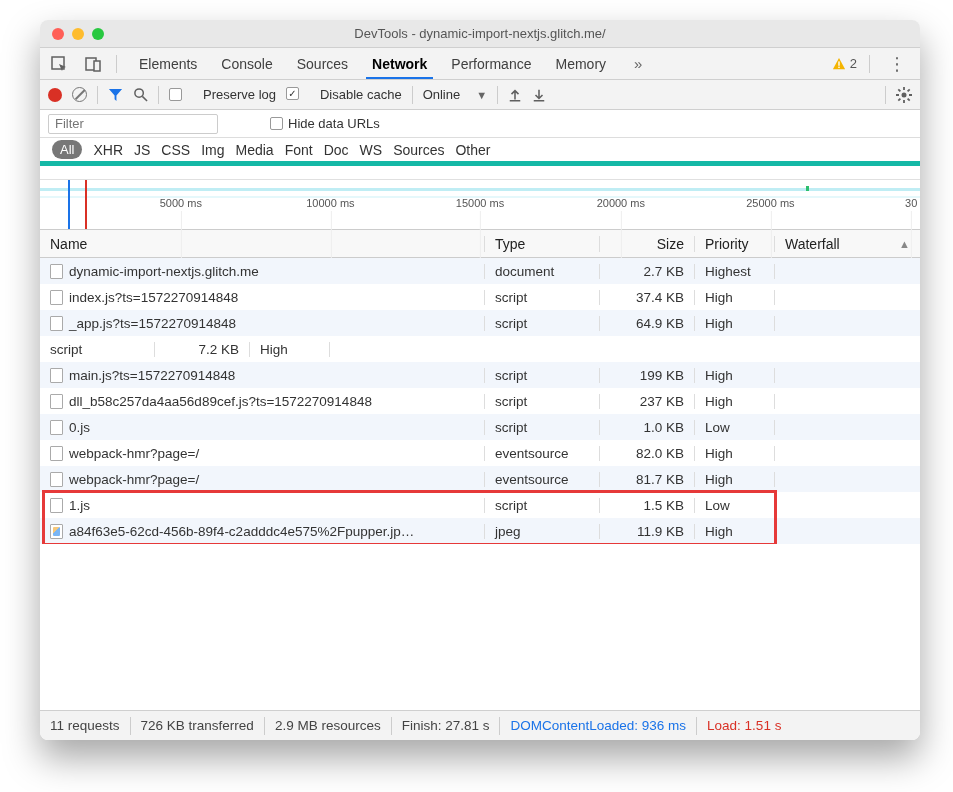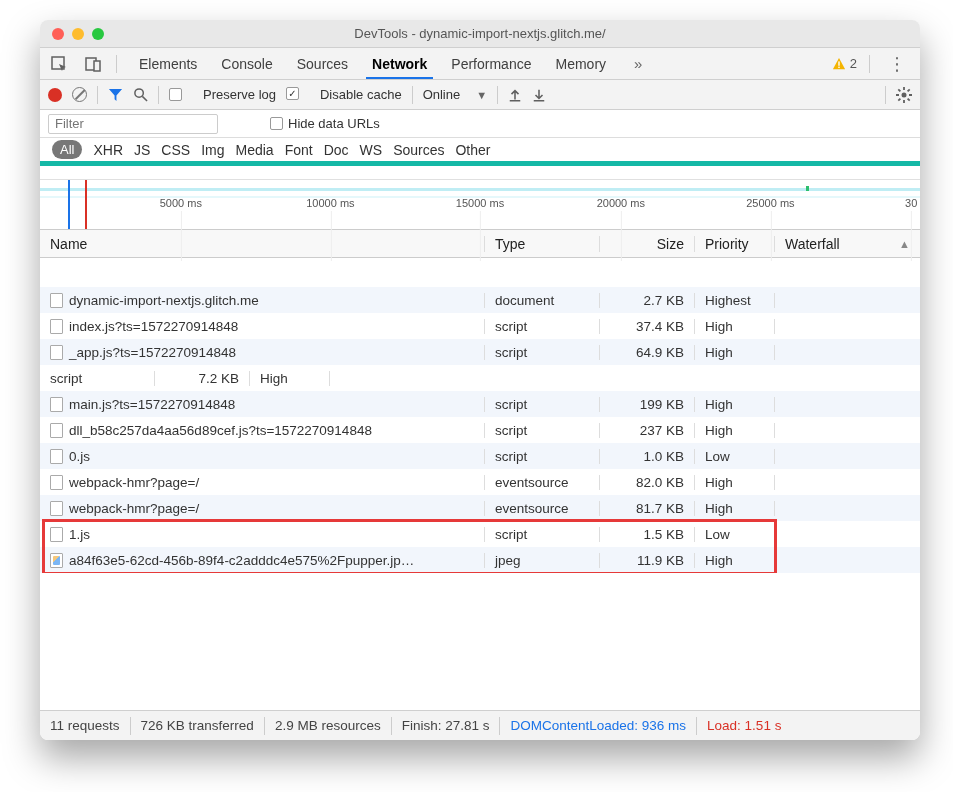--- a/index.html
+++ b/index.html
@@ -57,21 +57,21 @@
   .tick::after { content:""; position:absolute; left:50%; top:14px; width:1px; height:50px; background:#eee; }
   .band { position:absolute; left:0; right:0; }
   .band.a { top:22px; height:3px; background:#00b8d4; opacity:0.25; }
   .band.b { top:30px; height:2px; background:#00b8d4; opacity:0.10; }
   .vline { position:absolute; top:14px; bottom:0; width:2px; }
   .vline.blue { background:#1a73e8; }
   .vline.red { background:#d93025; }
   .green-seg { position:absolute; top:20px; height:5px; background:#2dbf6e; }
 
   
-  .grid { flex:1; background:#fff; display:flex; flex-direction:column; overflow:hidden;gap:29px; }
+  .grid { flex:1; background:#fff; display:flex; flex-direction:column; overflow:hidden; }
   .grid-header, .grid-row { display:flex; align-items:center; }
   .grid-header { height:28px; background:#f8f8f8; border-bottom:1px solid #ccc; font-size:14px; color:#222; }
   .col { padding:0 10px; overflow:hidden; text-overflow:ellipsis; white-space:nowrap; }
   .c-name { flex: 1 1 auto; min-width: 0; border-right:1px solid #ddd; }
   .c-type { width: 115px; border-right:1px solid #ddd; }
   .c-size { width: 95px; text-align:right; border-right:1px solid #ddd; }
   .c-prio { width: 80px; border-right:1px solid #ddd; }
   .c-wf   { width: 145px; position:relative; }
   .grid-header .c-wf { display:flex; justify-content:space-between; align-items:center; }
   .sort-arrow { color:#888; font-size: 11px; }

